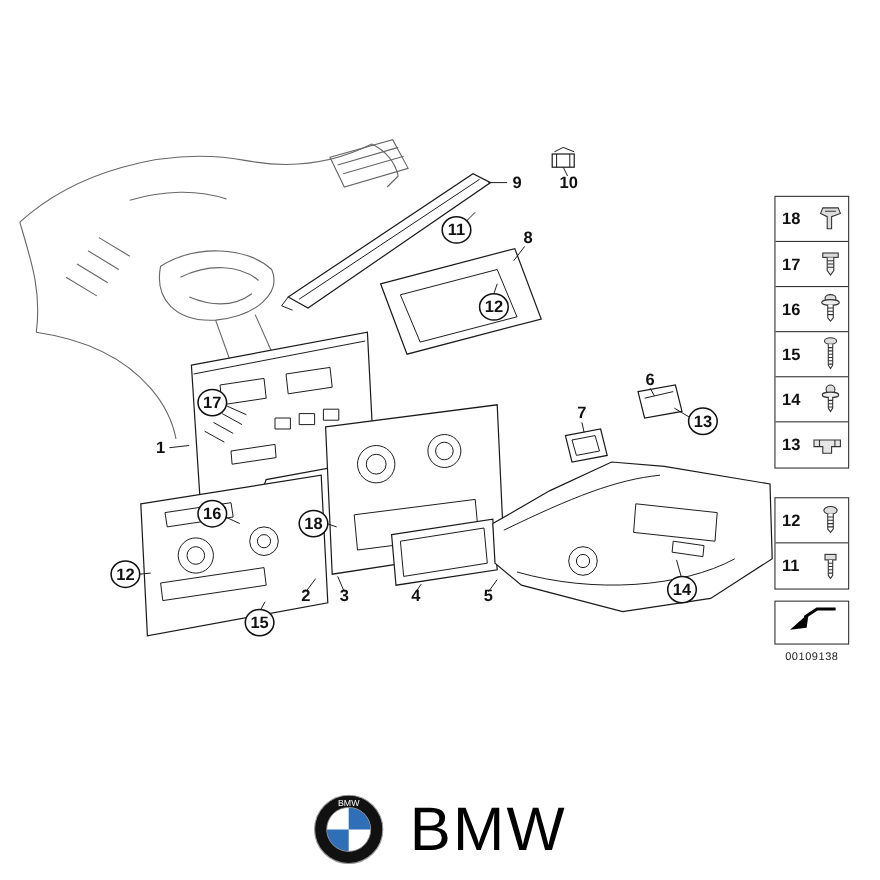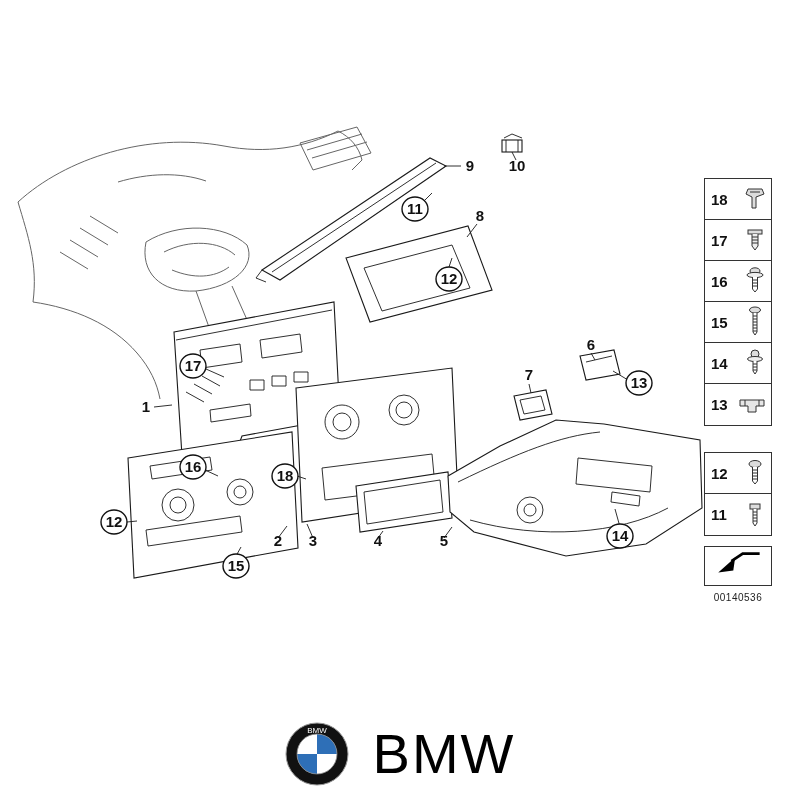--- a/index.html
+++ b/index.html
@@ -282,21 +282,21 @@
 
     <div class="arrow-box">
       <span>
         <svg width="54" height="32" viewBox="0 0 54 34">
             <path d="M50 6 L32 6 L20 14" fill="none" stroke="#000" stroke-width="3"></path>
             <polygon points="6,26 24,10 22,24" fill="#000"></polygon>
           </svg>
       </span>
     </div>
 
-    <div class="legend-code">00140536</div>
+    <div class="legend-code">00109138</div>
   </div>
 
   <div class="footer">
     <svg width="64" height="64" viewBox="0 0 64 64">
       <circle cx="32" cy="32" r="31" fill="#111"></circle>
       <circle cx="32" cy="32" r="31" fill="none" stroke="#999" stroke-width="1"></circle>
       <circle cx="32" cy="32" r="20" fill="#fff"></circle>
       <path d="M32 12 A20 20 0 0 1 52 32 L32 32 Z" fill="#2e6fb7"></path>
       <path d="M32 52 A20 20 0 0 1 12 32 L32 32 Z" fill="#2e6fb7"></path>
       <circle cx="32" cy="32" r="20" fill="none" stroke="#888" stroke-width="0.8"></circle>

